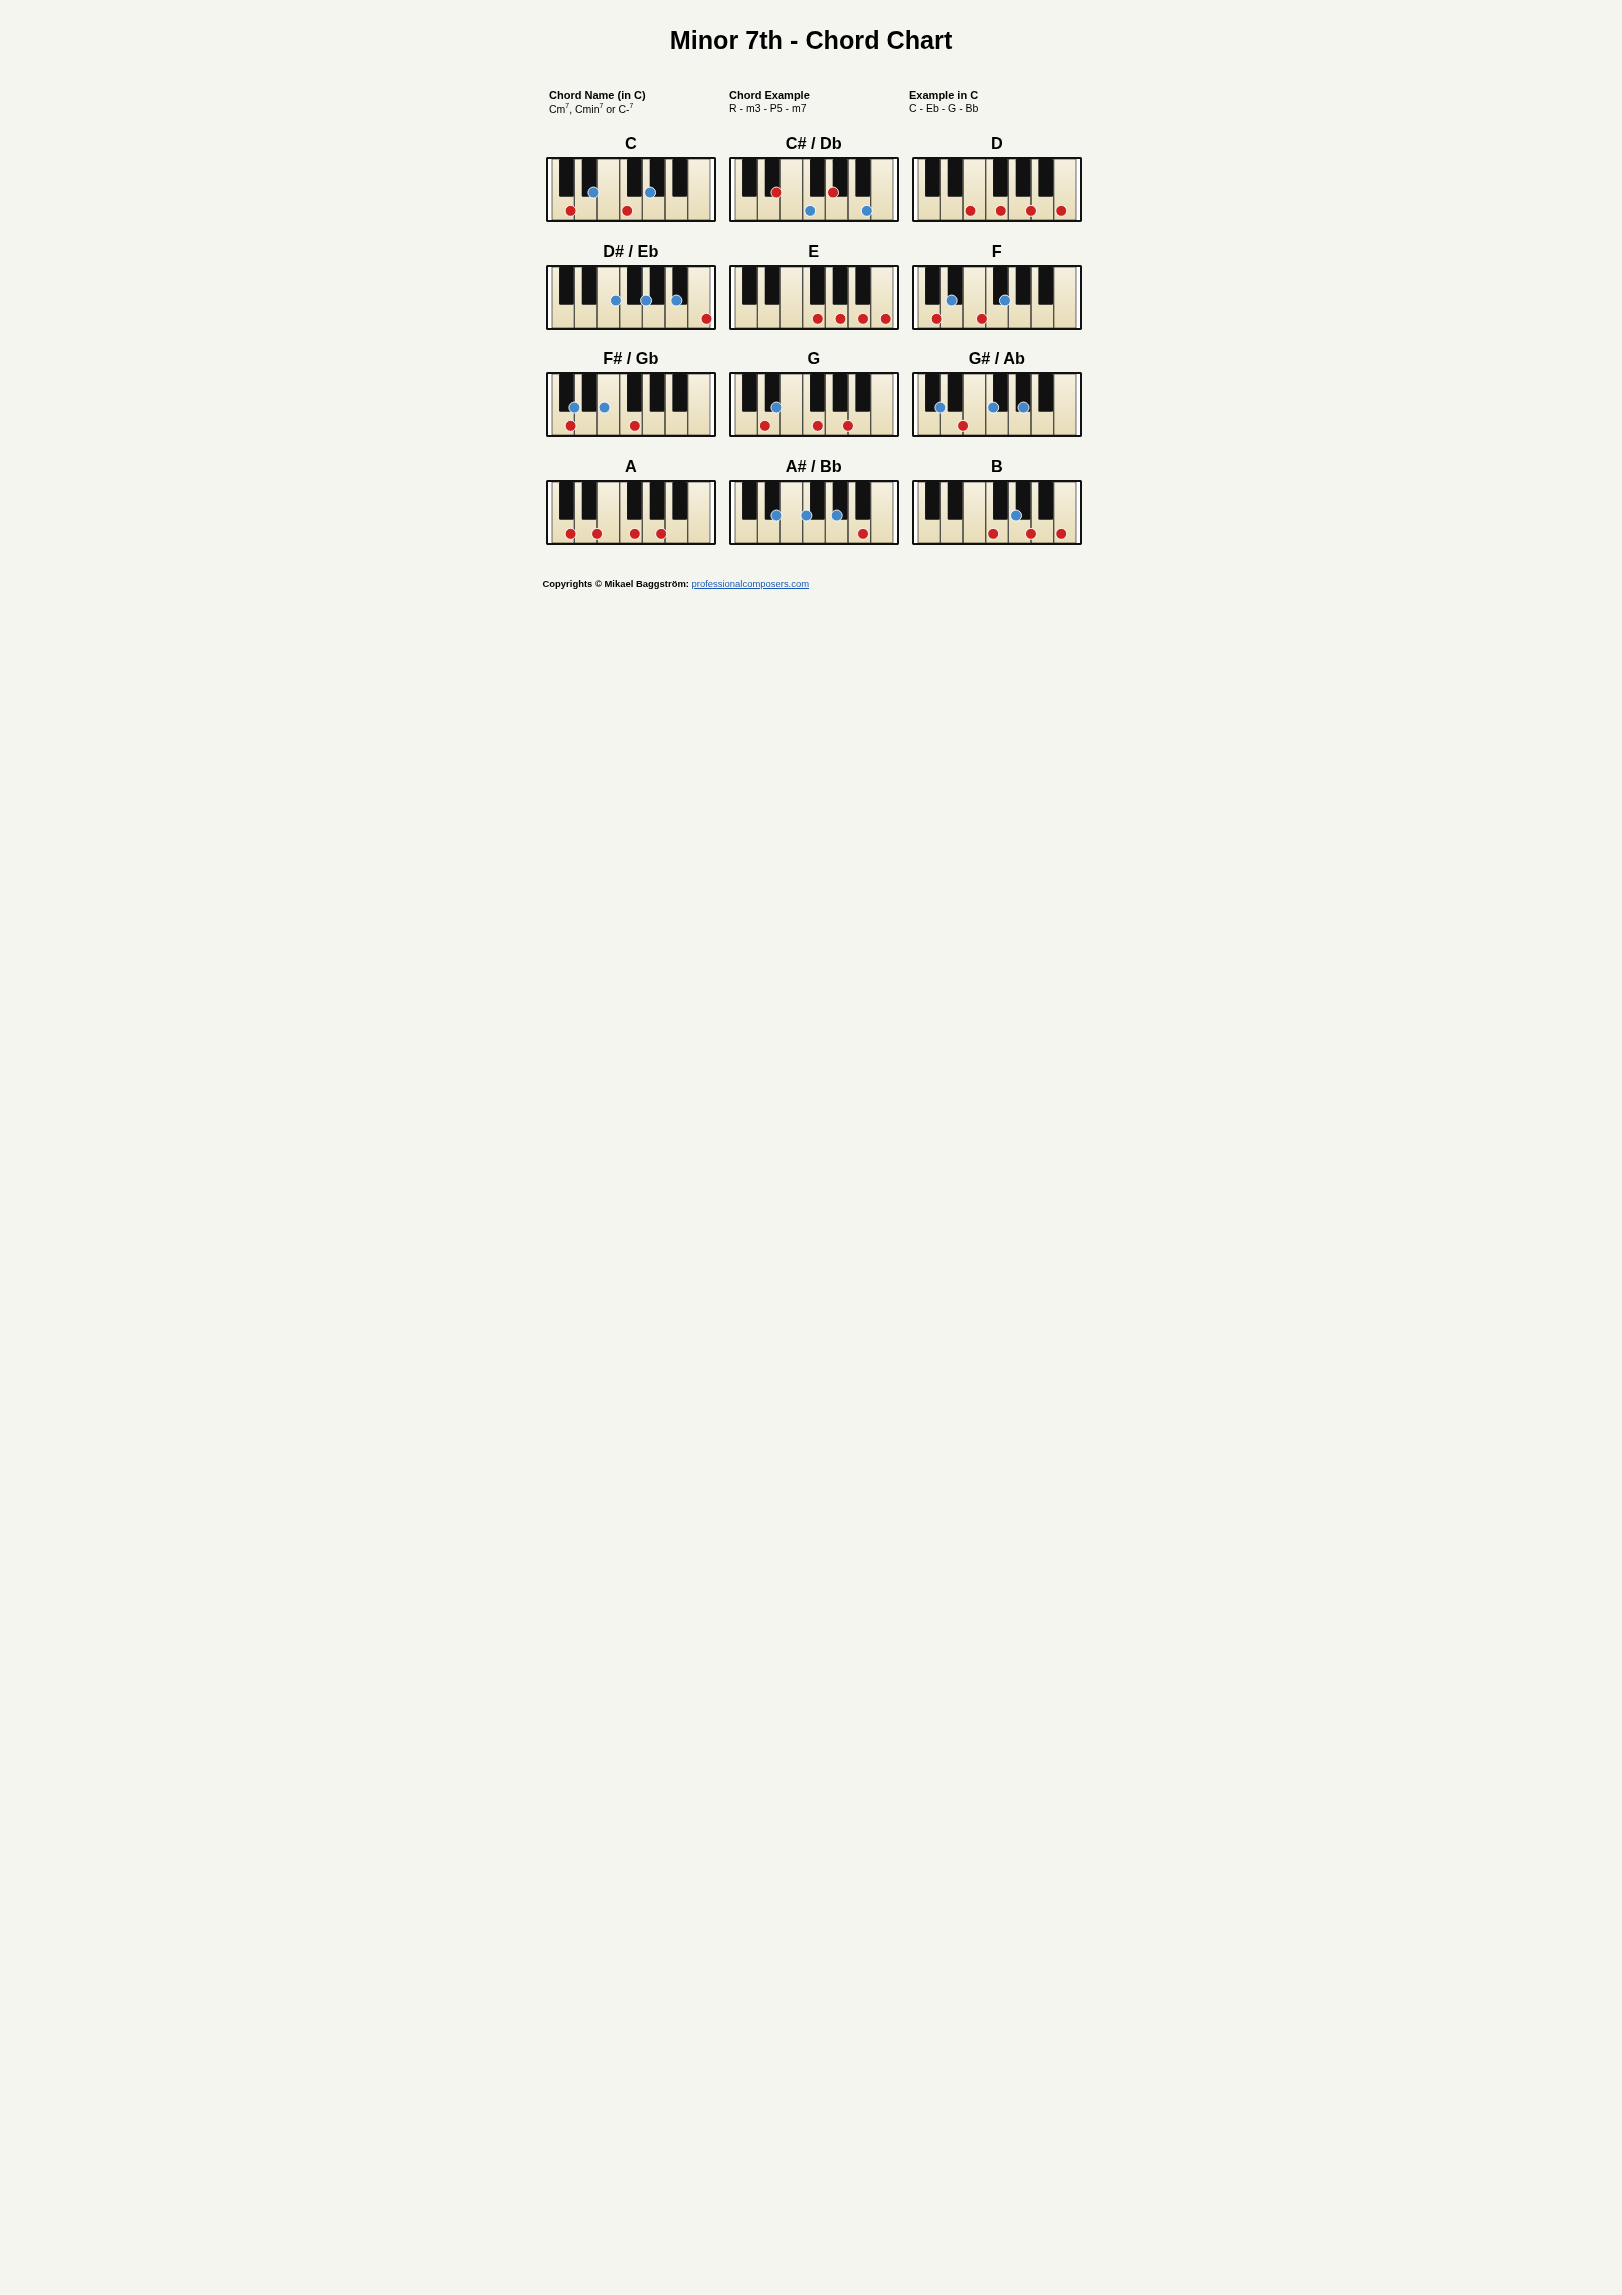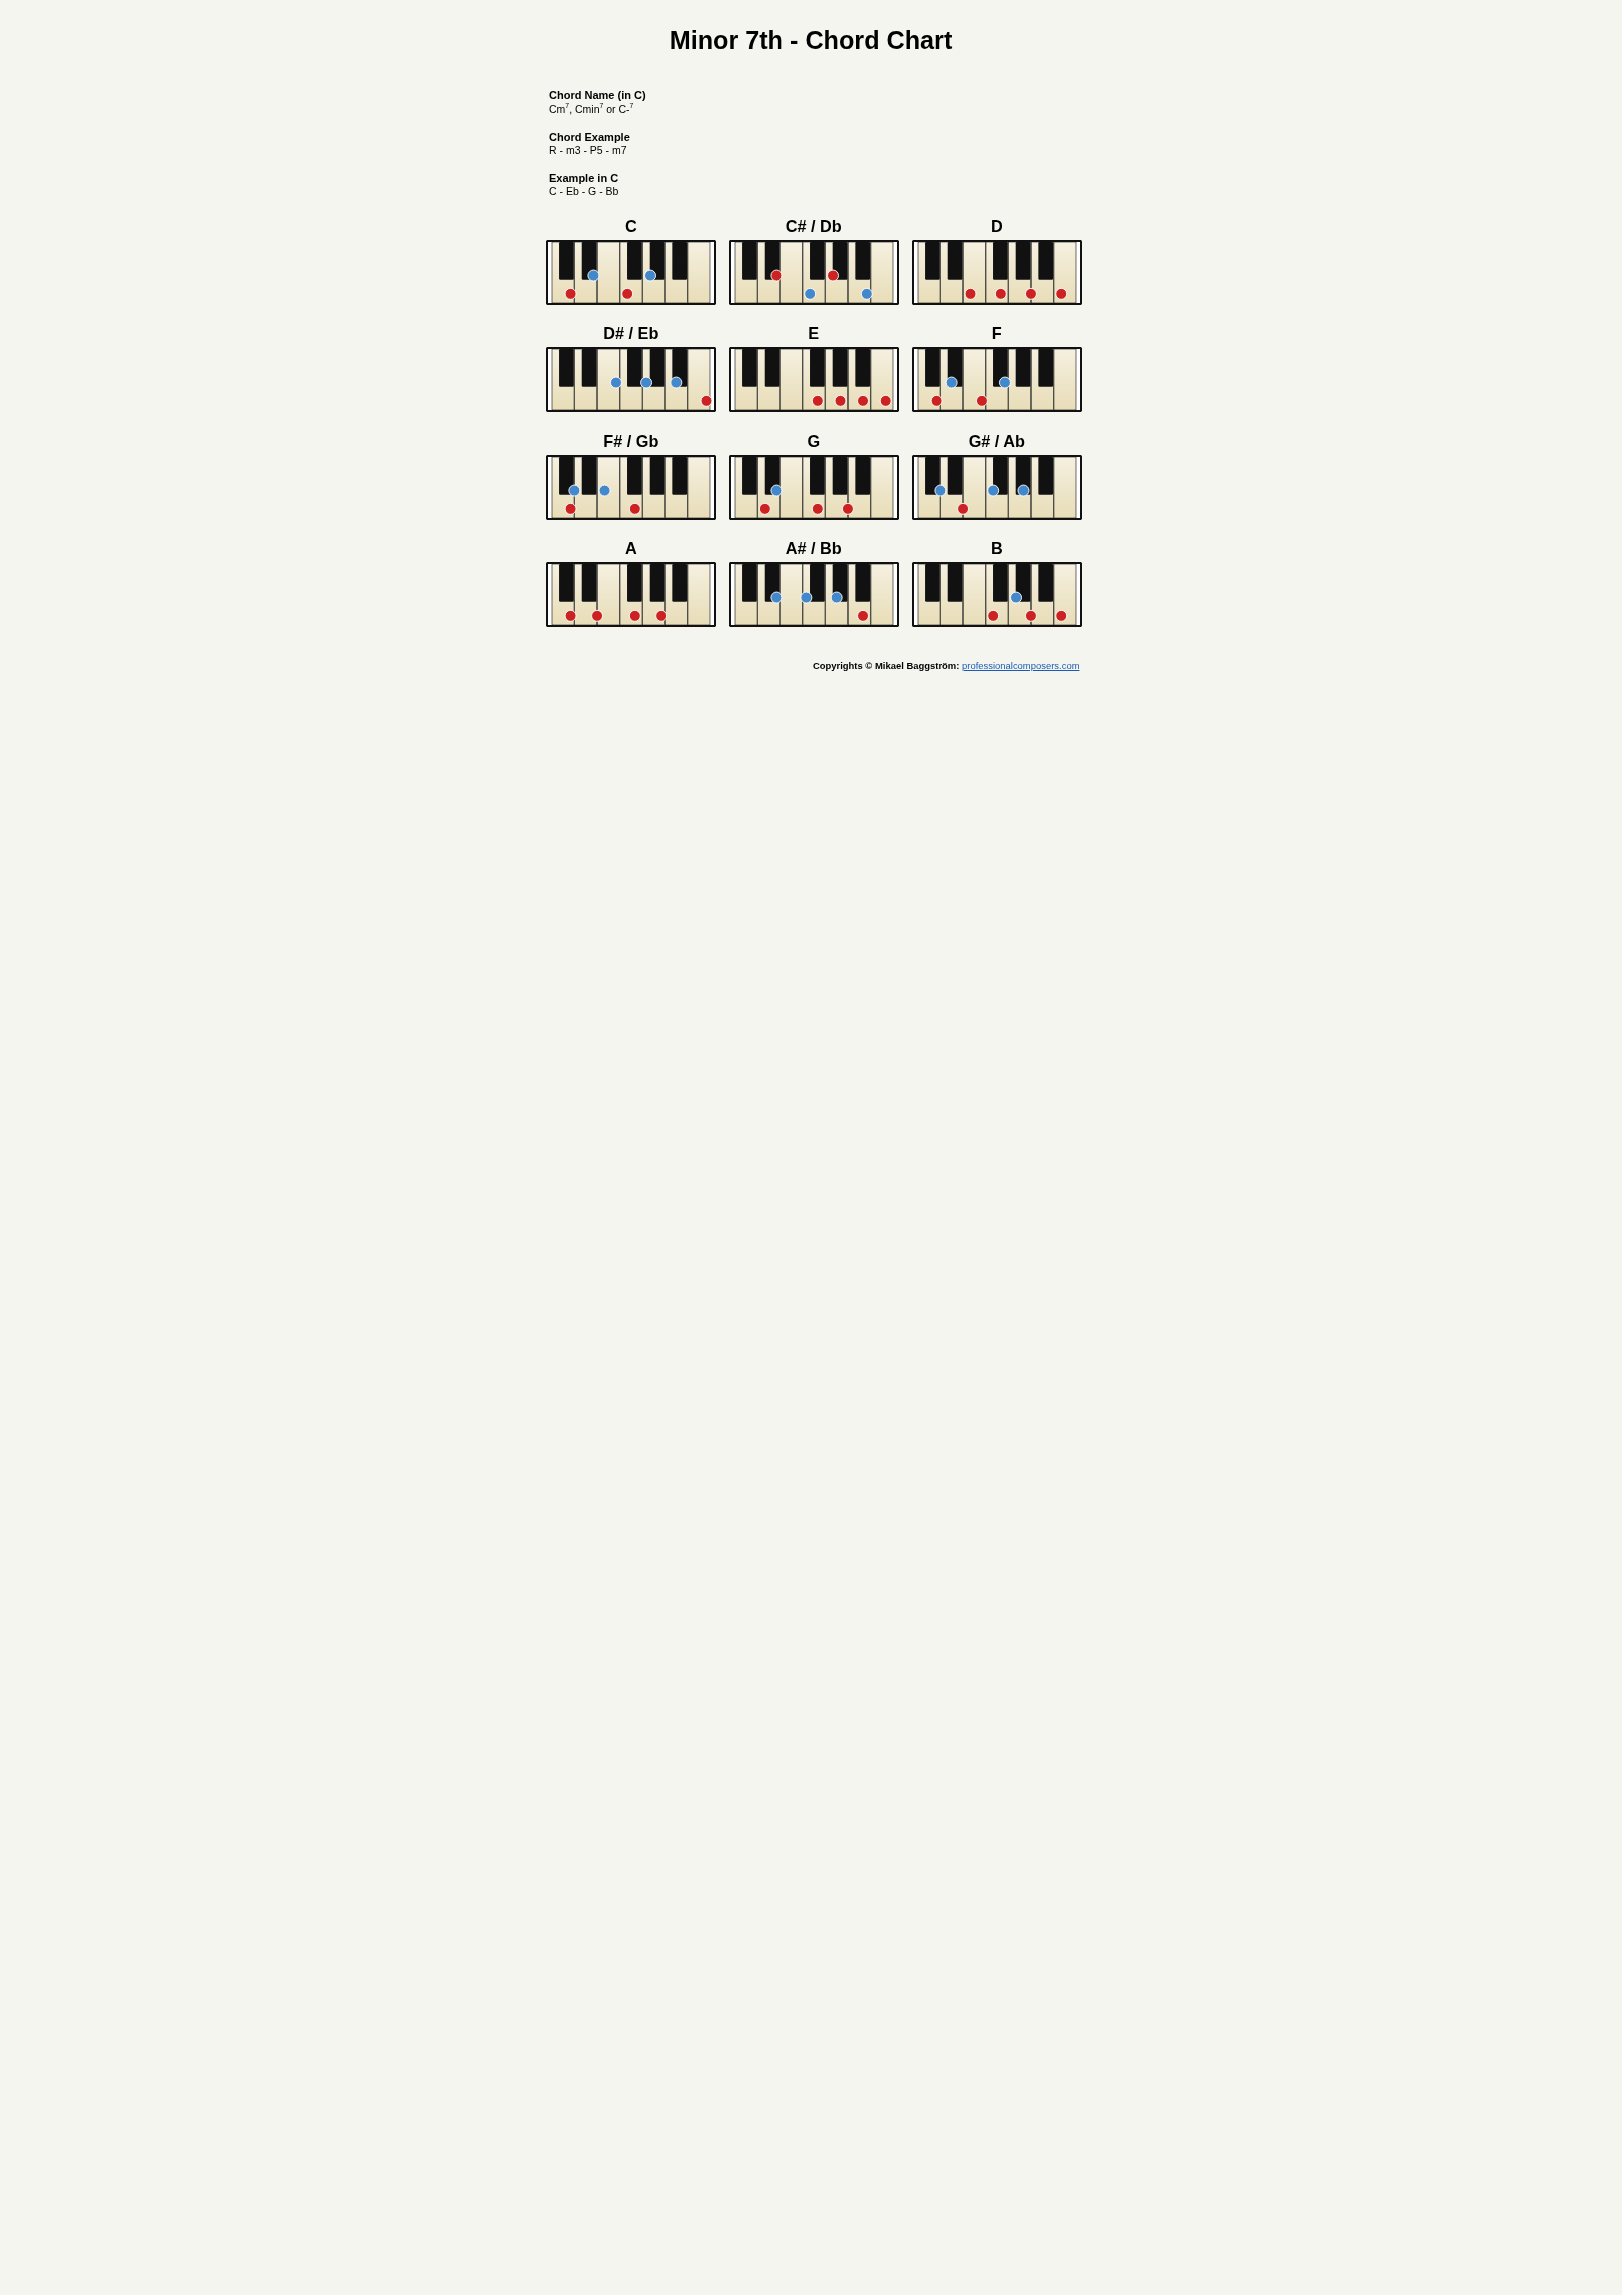--- a/index.html
+++ b/index.html
@@ -15,21 +15,20 @@
       font-size: 2.4em;
       font-weight: 900;
       margin-bottom: 34px;
       font-family: Arial Black, Arial, sans-serif;
     }
     .info-row {
       display: flex;
       gap: 16px;
       margin-bottom: 19.6px;
       padding: 0 6.5px;
-      flex-direction: column;
     }
     .info-col {
       flex: 1;
     }
     .info-col .label {
       font-weight: 900;
       font-size: 1.05em;
     }
     .info-col .value {
       font-size: 1em;
@@ -51,21 +50,21 @@
       align-items: center;
     }
     .chord-title {
       font-size: 1.55em;
       font-weight: 900;
       margin-bottom: 3.9px;
       font-family: Arial Black, Arial, sans-serif;
     }
 
     .footer {
-      text-align: right;
+      text-align: left;
       margin-top: 33px;
       font-size: 0.9em;
     }
     .footer a { color: #1a5bb5; }
     .footer strong { font-weight: 700; }
   </style>
 </head>
 <body>
 
 <h1>Minor 7th - Chord Chart</h1>

